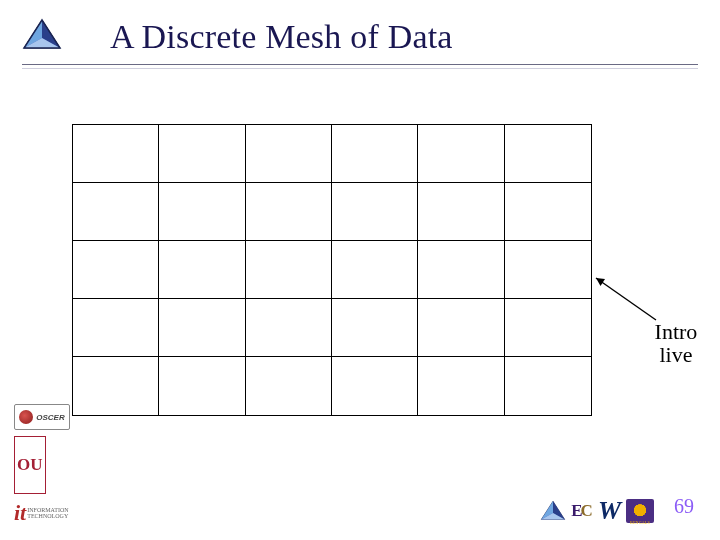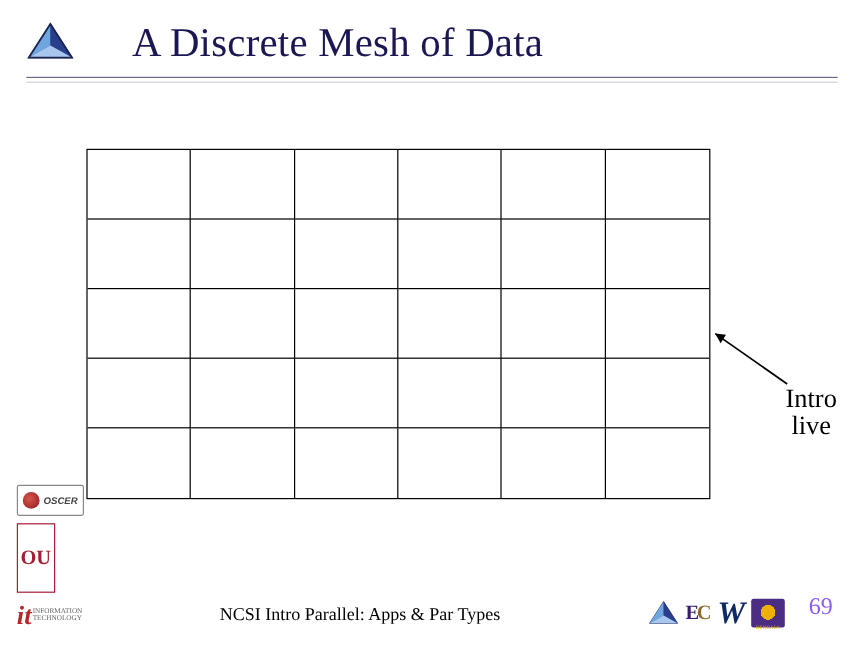--- a/index.html
+++ b/index.html
@@ -173,21 +173,20 @@
       <polygon points="12,8 21,9 16.5,16" fill="#000"></polygon>
     </svg>
   </div>
 
   <div class="annotation">
     <div>Intro</div>
     <div>live</div>
   </div>
 
   <div class="footer-text">
-    <div>NCSI Intro Parallel: Apps &amp; Par Types</div>
   </div>
 
   <div class="slide-number">69</div>
 
   <div class="footer-logos-left">
     <div class="logo-box oscer-box">
       <div class="oscer-disc"></div>
       <div class="oscer-label">OSCER</div>
     </div>
     <div class="logo-box ou-box">

